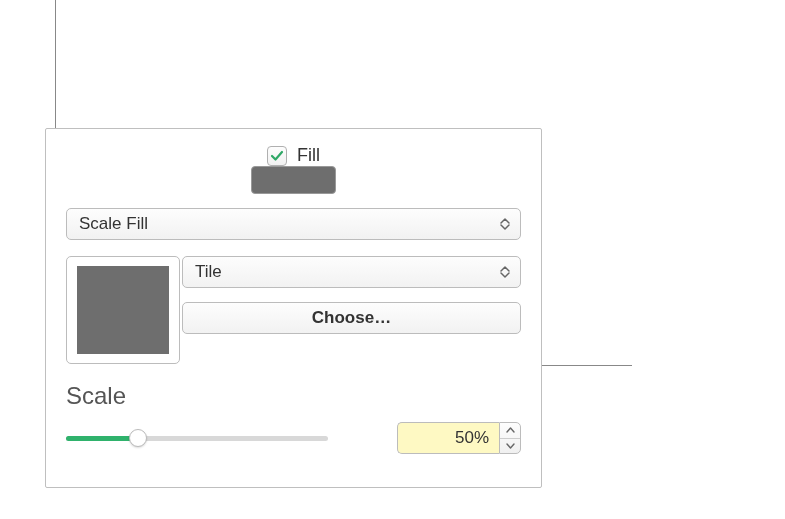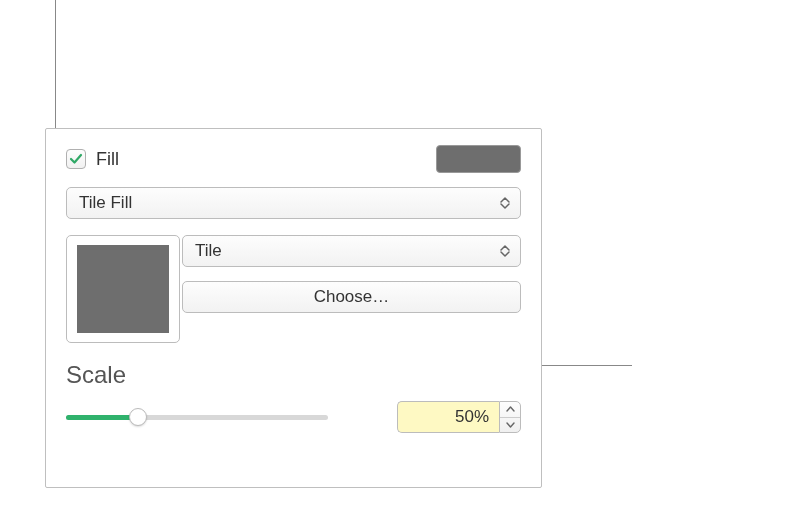--- a/index.html
+++ b/index.html
@@ -46,20 +46,21 @@
       top: 365px;
       width: 110px;
       height: 1px;
       background: #888;
     }
     .row1 {
       display: flex;
       align-items: center;
       justify-content: space-between;
       margin-bottom: 14px;
+      flex-direction: column;
     }
     .checkbox-wrap {
       display: flex;
       align-items: center;
       gap: 10px;
     }
     .checkbox {
       width: 20px;
       height: 20px;
       border: 1px solid #b0b0b0;
@@ -146,20 +147,21 @@
       height: 32px;
       border: 1px solid #bcbcbc;
       border-radius: 5px;
       background: linear-gradient(#fdfdfd, #f2f2f2);
       display: flex;
       align-items: center;
       justify-content: center;
       font-size: 17px;
       color: #333;
       cursor: pointer;
+      font-weight: bold;
     }
     .scale-label {
       font-size: 24px;
       font-weight: 500;
       color: #555;
       margin-bottom: 12px;
     }
     .scale-row {
       display: flex;
       align-items: center;
@@ -253,21 +255,21 @@
         <svg viewBox="0 0 14 14">
           <path d="M2 7 L5.5 10.5 L12 3" stroke="#2fa866" stroke-width="2.2" fill="none" stroke-linecap="round" stroke-linejoin="round"></path>
         </svg>
       </div>
       <span class="fill-label">Fill</span>
     </div>
     <div class="swatch"></div>
   </div>
 
   <div class="select select-full">
-    <span>Tile Fill</span>
+    <span>Scale Fill</span>
     <span class="chevrons">
       <svg width="10" height="6" viewBox="0 0 10 6">
           <path d="M1 5 L5 1 L9 5" stroke="#666" stroke-width="1.5" fill="none" stroke-linecap="round" stroke-linejoin="round"></path>
         </svg>
       <svg width="10" height="6" viewBox="0 0 10 6">
           <path d="M1 1 L5 5 L9 1" stroke="#666" stroke-width="1.5" fill="none" stroke-linecap="round" stroke-linejoin="round"></path>
         </svg>
     </span>
   </div>
 

